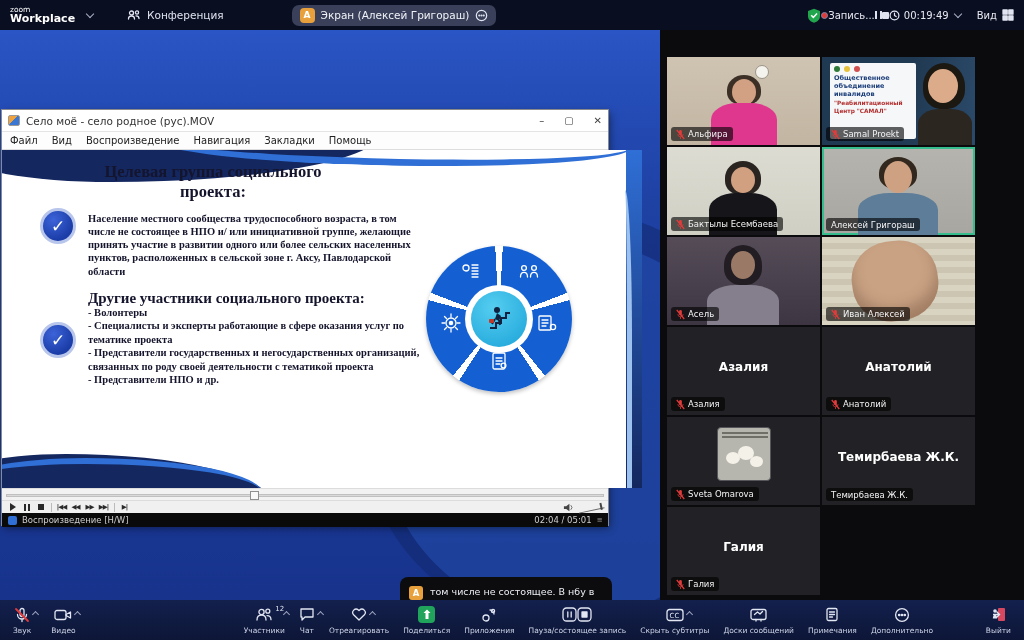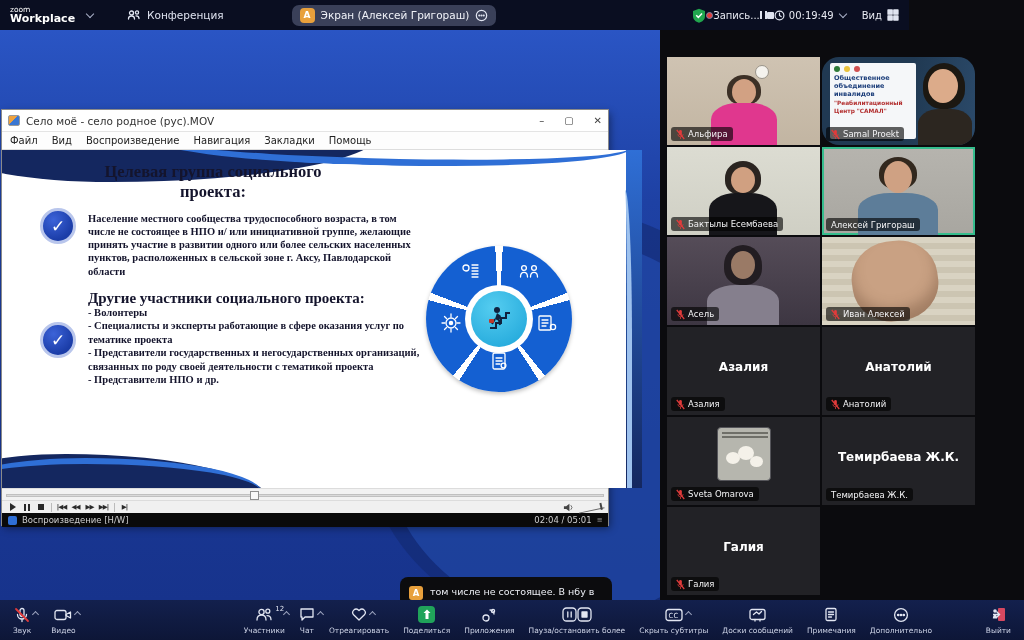--- a/index.html
+++ b/index.html
@@ -1,21 +1,21 @@
 <!DOCTYPE html>
 <html><head>
 <meta charset="utf-8">
 <style>
   * { margin:0; padding:0; box-sizing:border-box; }
   html,body { width:1024px; height:640px; overflow:hidden; background:#000;
     font-family:"DejaVu Sans","Liberation Sans",sans-serif; }
   .stage { position:relative; width:1024px; height:640px; background:#0c0c10; overflow:hidden; }
 
   
-  .topbar { position:absolute; left:0; top:0; width:909px; height:30px; background:#0a0e21;
+  .topbar { position:absolute; left:0; top:0; width:1024px; height:30px; background:#0a0e21;
     display:flex; align-items:center; color:#e8eaf2; z-index:40; }
   .logo { margin-left:10px; line-height:1; }
   .logo .l1 { font-size:7.5px; color:#fff; }
   .logo .l2 { font-size:11px; font-weight:bold; color:#fff; }
   .chev { width:6px; height:6px; border-right:1.4px solid #aab1c8; border-bottom:1.4px solid #aab1c8;
     transform:rotate(45deg); display:inline-block; }
   .topbar .chev { margin:0 0 2px 12px; }
   .meet-tab { display:flex; gap:6px; margin-left:34px; font-size:10.5px; color:#dfe3f0; }
   .screen-tab { display:flex; align-items:center; gap:6px; margin-left:68px; background:#3a4059;
     border-radius:7px; padding:3px 8px; font-size:10.5px; color:#f0f2f8; }
@@ -139,21 +139,21 @@
   .hair { position:absolute; border-radius:50% 50% 42% 42%; }
   .torso { position:absolute; border-radius:40% 40% 0 0; }
   
   .t-alf { background:linear-gradient(180deg,#cfc3b2,#c2b5a2); }
   .t-alf .clock { position:absolute; left:88px; top:8px; width:14px; height:14px; border-radius:50%;
     background:#f5f3ee; border:1.5px solid #9a948a; }
   .t-alf .hair { left:60px; top:18px; width:34px; height:30px; background:#3c3026; }
   .t-alf .head { left:65px; top:22px; width:24px; height:26px; background:#d2a183; }
   .t-alf .torso { left:44px; top:46px; width:66px; height:42px; background:#e0378e; }
   
-  .t-sam { background:linear-gradient(100deg,#203952 55%,#2b4a6a);border-radius:17px; }
+  .t-sam { background:linear-gradient(100deg,#203952 55%,#2b4a6a); }
   .banner { position:absolute; left:8px; top:6px; width:86px; height:76px; background:#f5f7f9;
     border-radius:2px; padding:3px 4px; }
   .logos { display:flex; gap:4px; margin-bottom:2px; }
   .logos i { width:6px; height:6px; border-radius:50%; display:inline-block; }
   .lg1{background:#2d7a38;} .lg2{background:#e8c13c;} .lg3{background:#d05050;}
   .bn-t { font-size:6.5px; font-weight:bold; color:#1c3e7a; line-height:1.25; }
   .bn-s { font-size:5.8px; font-weight:bold; color:#b33030; margin-top:2px; line-height:1.25; }
   .t-sam .hair { left:101px; top:6px; width:42px; height:46px; background:#1c1812; }
   .t-sam .head { left:106px; top:12px; width:30px; height:34px; background:#dcab8a; }
   .t-sam .torso { left:96px; top:52px; width:54px; height:36px; background:#2c2620; }
@@ -625,21 +625,21 @@
       </div>
       <div class="tbtn">
         <span class="ic">
             <svg class="line" width="30" height="15" viewBox="0 0 30 15">
           <rect x="1" y="1" width="13" height="13" rx="3.5"></rect>
               <path d="M5.8 5v5M9.2 5v5"></path>
           <rect x="16" y="1" width="13" height="13" rx="3.5"></rect>
               <rect x="20" y="5" width="5" height="5" fill="#e2e6f2"></rect>
             </svg>
           </span>
-        <span class="lab">Пауза/остановить более</span>
+        <span class="lab">Пауза/состоящее запись</span>
       </div>
       <div class="tbtn">
         <span class="ic">
             <svg class="line" width="18" height="14" viewBox="0 0 18 14">
           <rect x="1" y="1.5" width="16" height="11" rx="2.5"></rect>
           <text x="3.5" y="10" font-size="7" fill="#e2e6f2" stroke="none" font-family="DejaVu Sans">CC</text>
             </svg>
             <span class="chv"></span>
           </span>
         <span class="lab">Скрыть субтитры</span>

